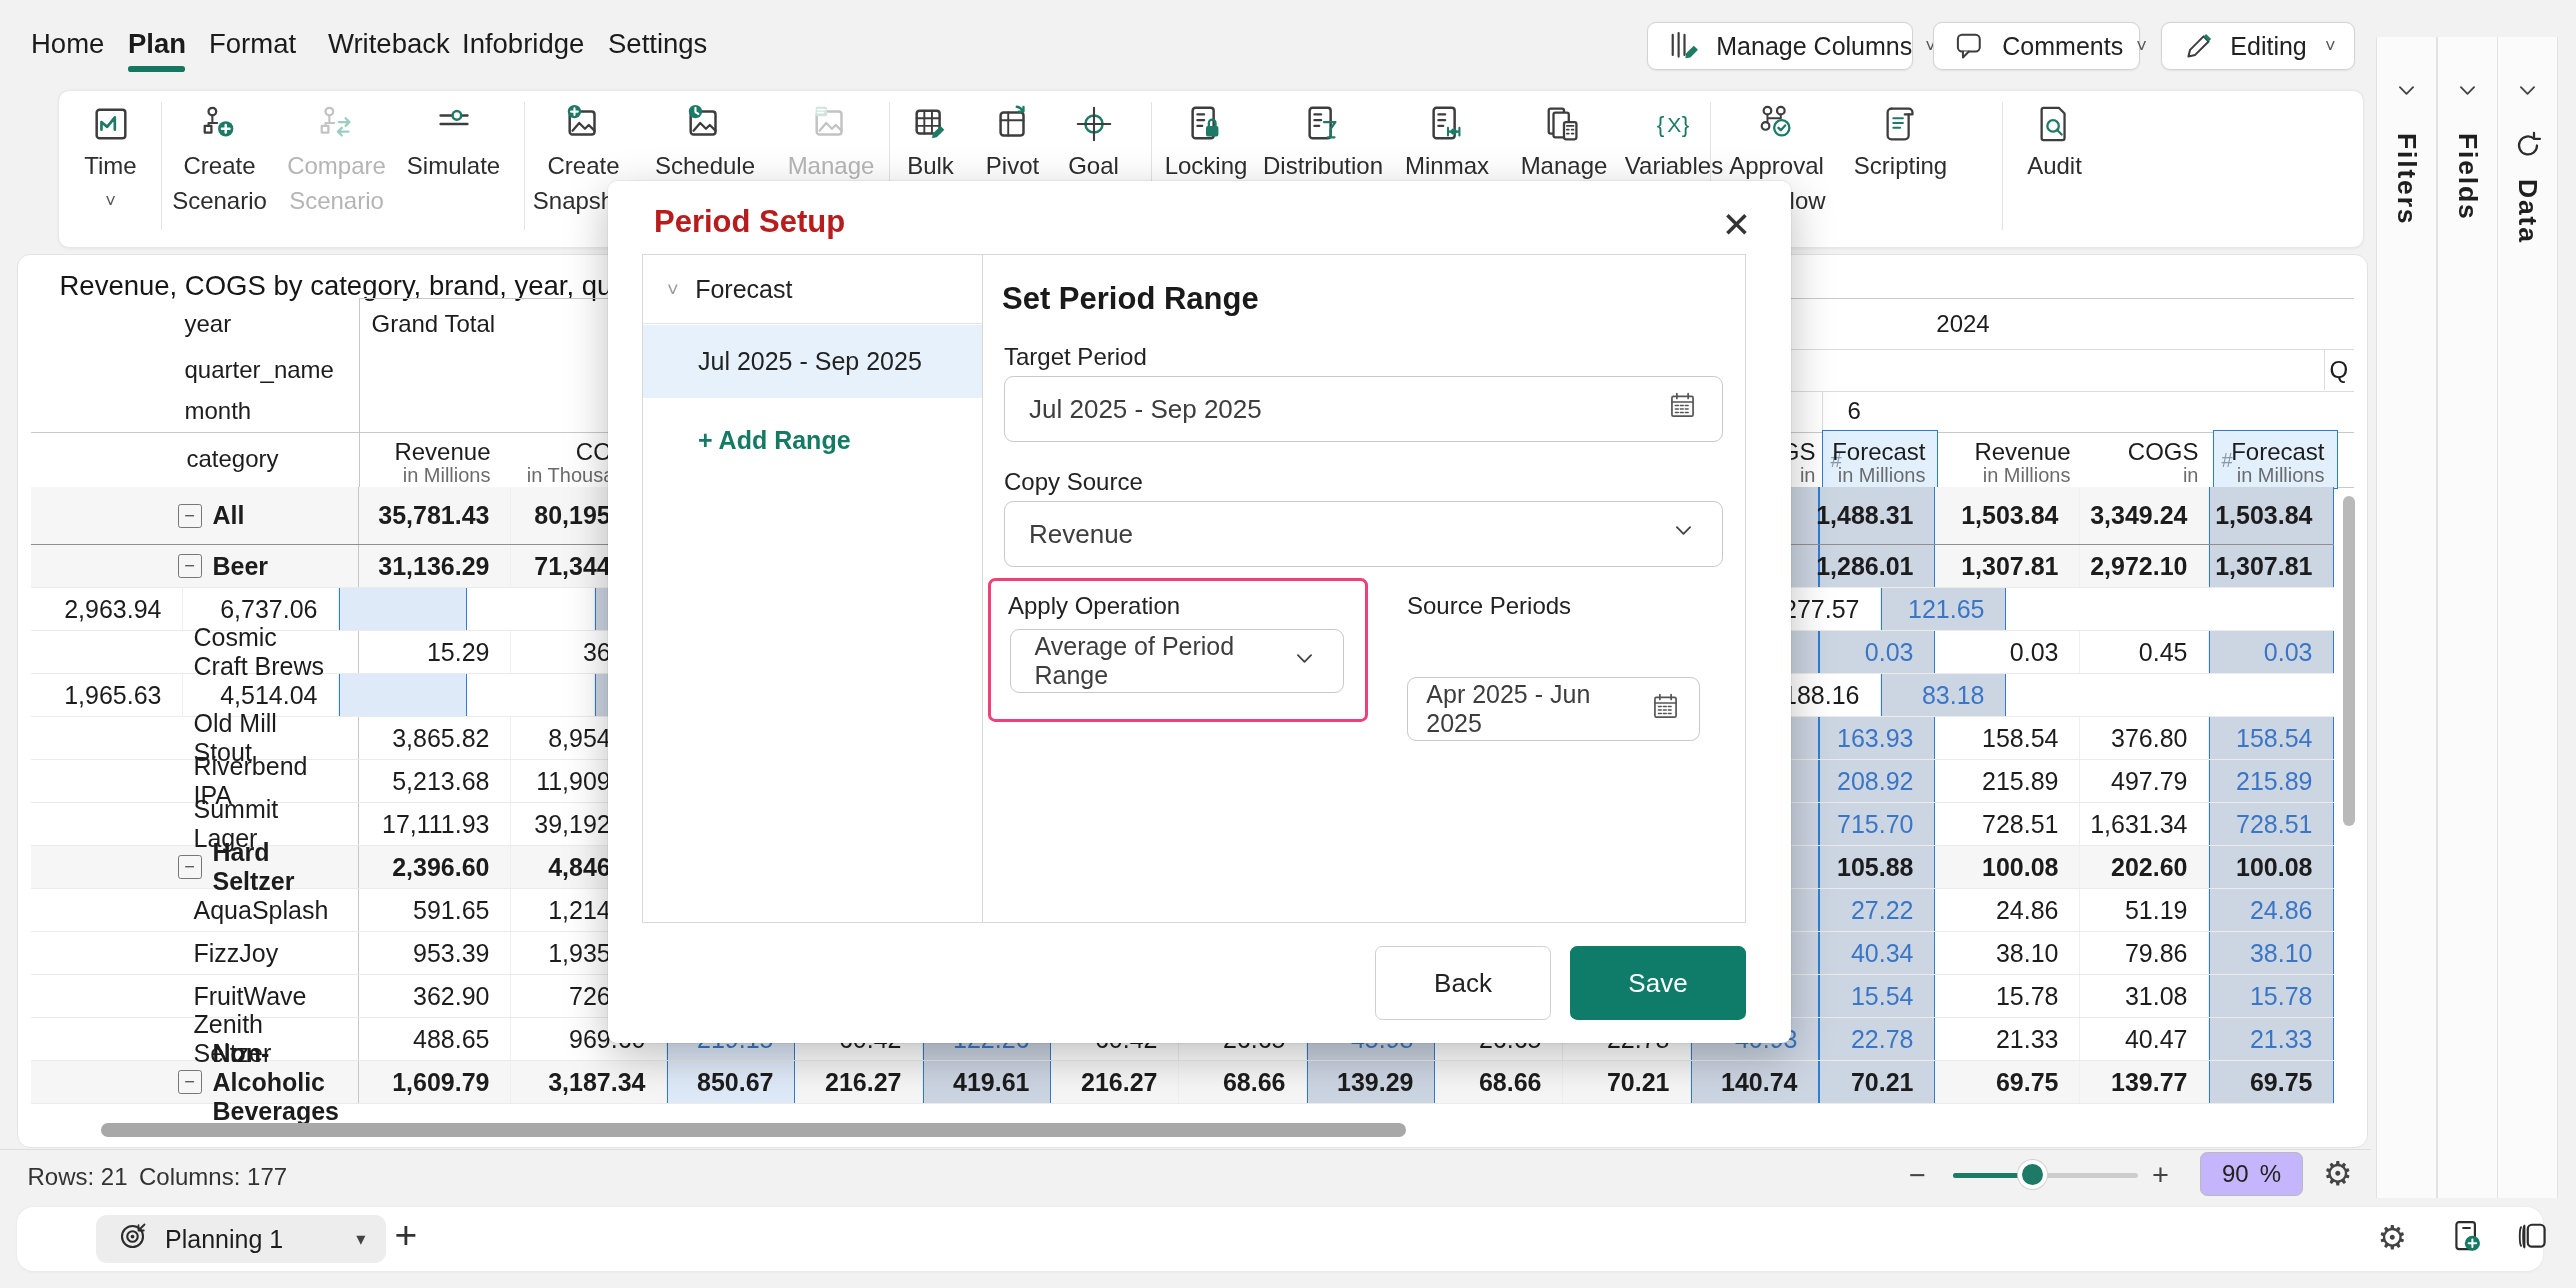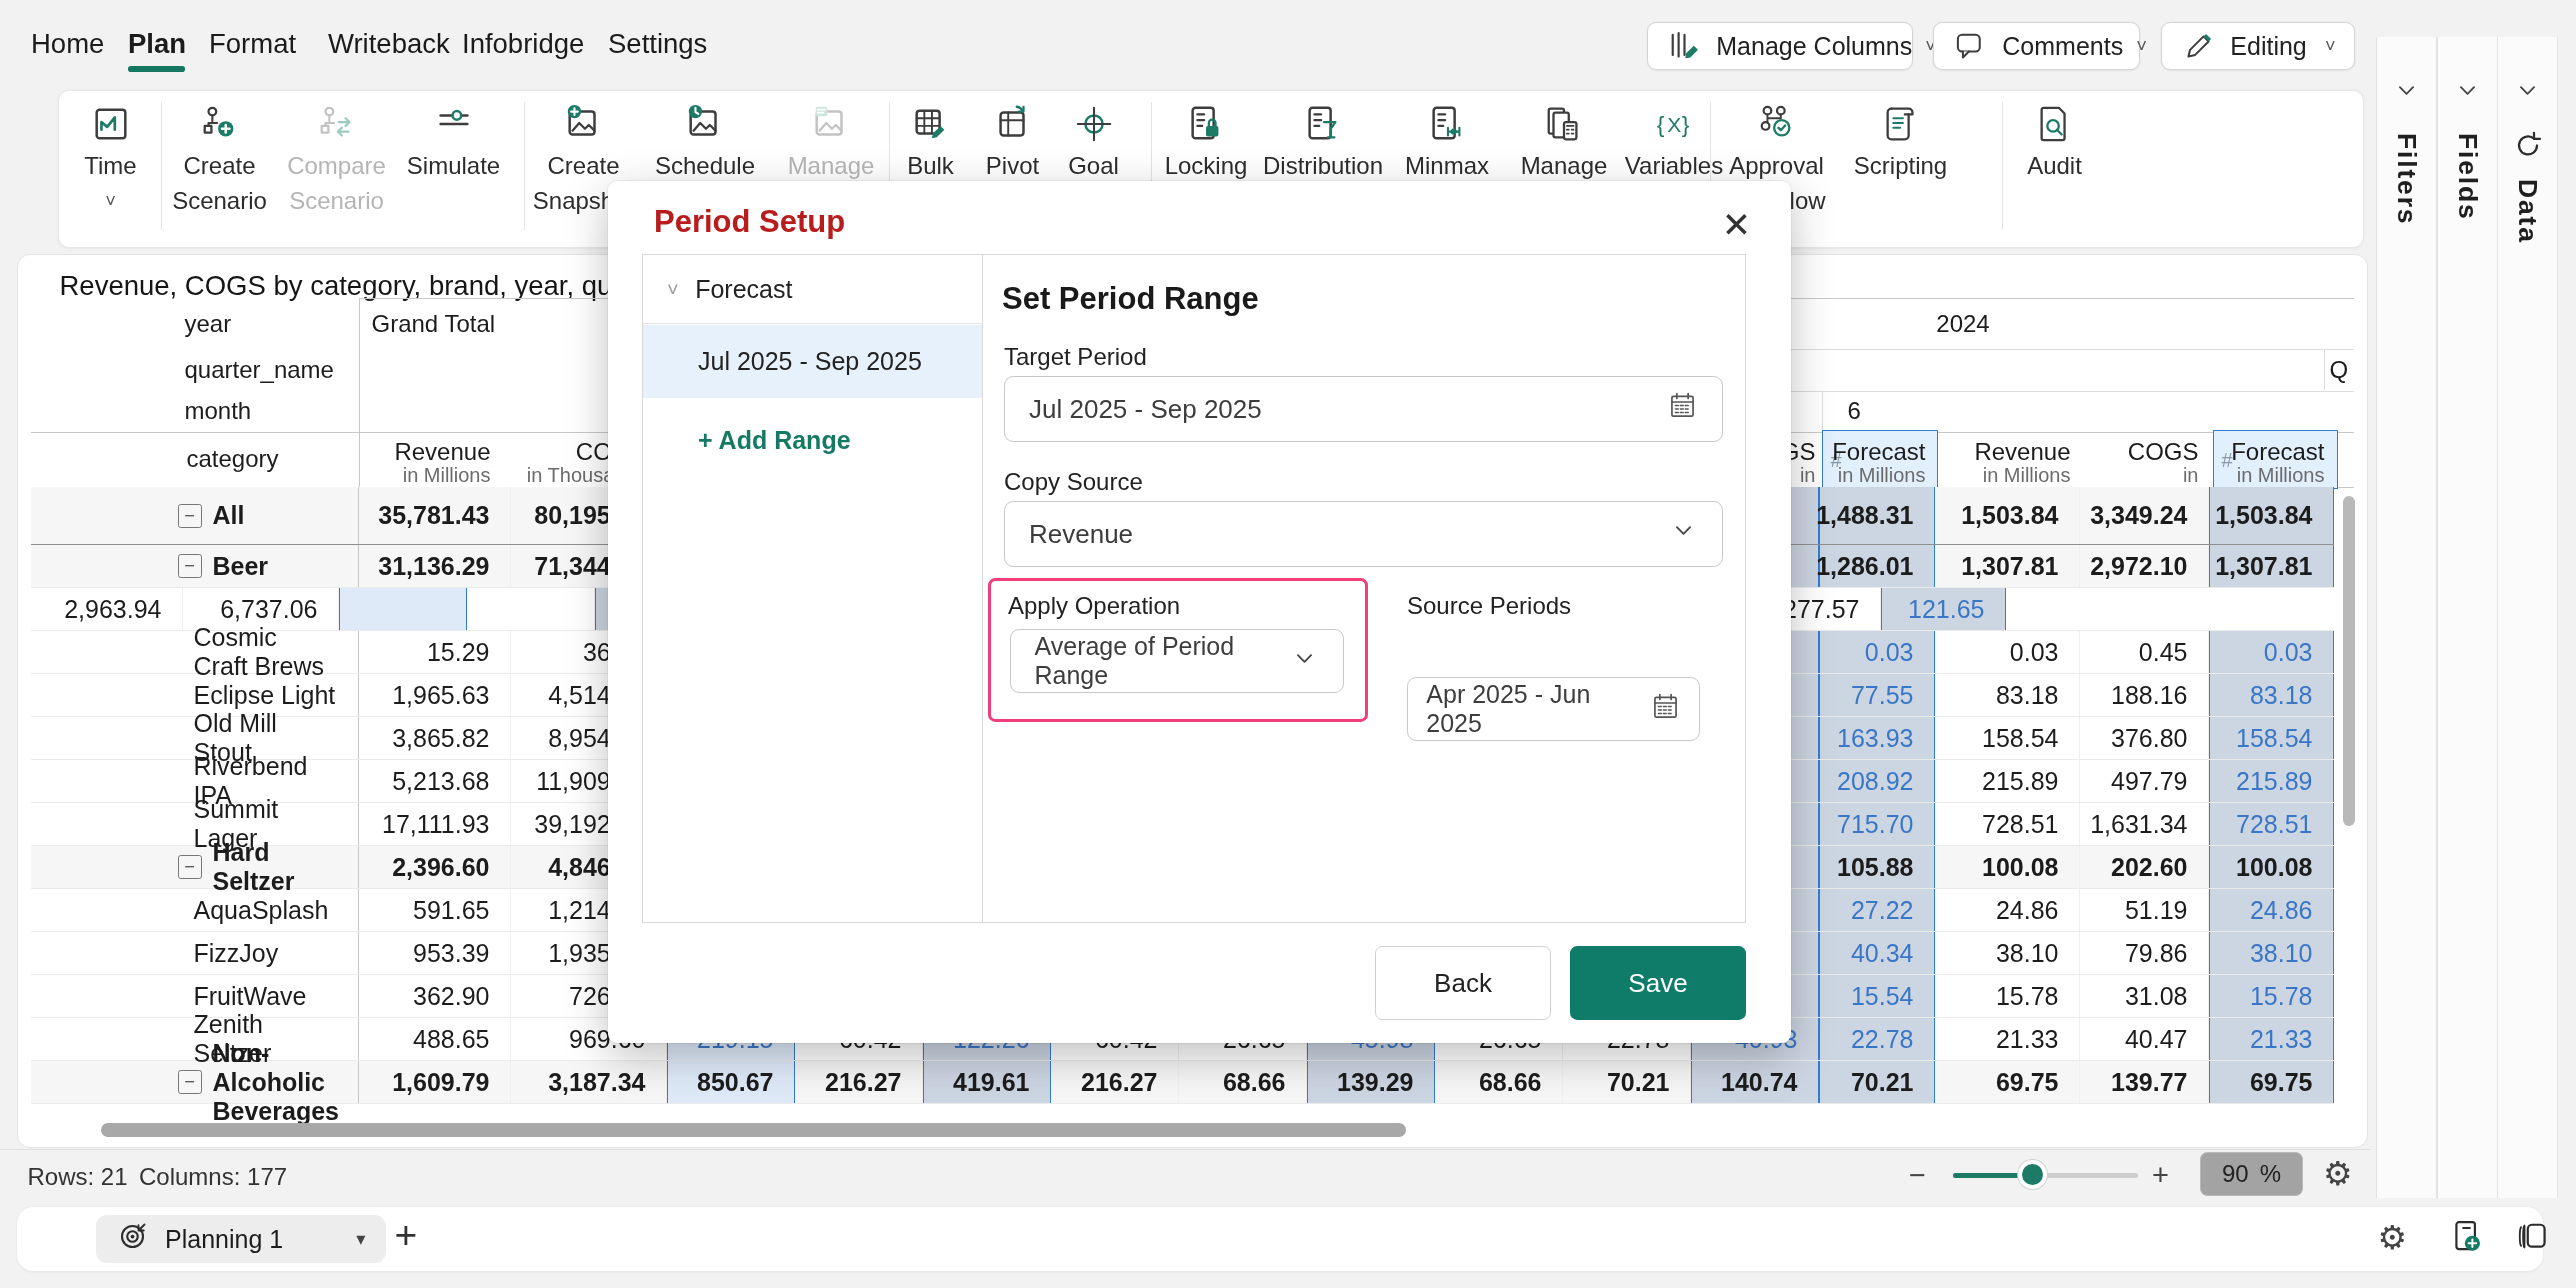--- a/index.html
+++ b/index.html
@@ -54,21 +54,21 @@
   .dlg-lbl{position:absolute;font-size:24px;color:#222;}
   .field{position:absolute;box-sizing:border-box;border:0.9px solid #c8c8c8;border-radius:9.2px;background:#fff;display:flex;align-items:center;font-size:26px;color:#3d3d3d;padding:0 24px;justify-content:space-between;}
   #pinkbox{position:absolute;left:5.5px;top:323px;width:374px;height:138px;border:3.7px solid #f23f79;border-radius:7.3px;}
   .btn{position:absolute;box-sizing:border-box;height:74px;border-radius:7.3px;display:flex;align-items:center;justify-content:center;font-size:26px;}
   #btn-back{left:767px;top:765px;width:176px;border:0.9px solid #cfcfcf;background:#fff;color:#222;}
   #btn-save{left:962px;top:765px;width:176px;background:#0e7c69;color:#fff;}
   
   #statusbar{left:0;top:1149px;width:2371px;height:50px;border-top:0.9px solid #dedede;font-size:24px;color:#333;}
   #tabbar{left:16.5px;top:1207px;width:2526px;height:64px;background:#fff;border-radius:16.5px;box-shadow:0 0.9px 2.8px rgba(0,0,0,.06);}
   #sheet-tab{position:absolute;left:79px;top:8.3px;width:290px;height:48px;background:#ededed;border-radius:11px;display:flex;align-items:center;gap:16.5px;padding:0 20px;box-sizing:border-box;font-size:25px;color:#1d1d1d;}
-  .zoombox{position:absolute;width:101px;height:42px;border:0.9px solid #b9b9b9;border-radius:7.3px;background:#a3a3a3;display:flex;align-items:center;justify-content:center;gap:11px;font-size:24px;color:#222;}
+  .zoombox{position:absolute;width:101px;height:42px;border:0.9px solid #b9b9b9;border-radius:7.3px;background:#c4b5fd;display:flex;align-items:center;justify-content:center;gap:11px;font-size:24px;color:#222;}
 </style>
 </head>
 <body>
 
 <div id="menubar" class="abs">
     <div class="menu-item" style="left: 31px;">Home</div>
     <div class="menu-item active" style="left: 128px;">Plan</div>
     <div class="menu-underline" style="left: 128px; width: 57px;"></div>
     <div class="menu-item" style="left: 209px;">Format</div>
     <div class="menu-item" style="left: 328px;">Writeback</div>
@@ -480,23 +480,20 @@
         <div class="gc fc" style="width: 128px;"></div>
         <div class="gc" style="width: 128px;"></div>
         <div class="gc" style="width: 128px;"></div>
         <div class="gc fc" style="width: 128px;"></div>
         <div class="gc fc blue" style="width: 116px;">0.03</div>
         <div class="gc" style="width: 145px;">0.03</div>
         <div class="gc" style="width: 129px;">0.45</div>
         <div class="gc fc blue" style="width: 125px;">0.03</div>
       </div>
       <div class="grow" style="height: 42px;">
-        <div class="gc name" style="width: 328px;">
-          <span>Eclipse Light</span>
-        </div>
         <div class="gc" style="width: 152px;">1,965.63</div>
         <div class="gc" style="width: 156px;">4,514.04</div>
         <div class="gc fc-light" style="width: 128px;"></div>
         <div class="gc" style="width: 128px;"></div>
         <div class="gc fc" style="width: 128px;"></div>
         <div class="gc" style="width: 128px;"></div>
         <div class="gc" style="width: 128px;"></div>
         <div class="gc fc" style="width: 128px;"></div>
         <div class="gc" style="width: 128px;"></div>
         <div class="gc" style="width: 128px;"></div>

